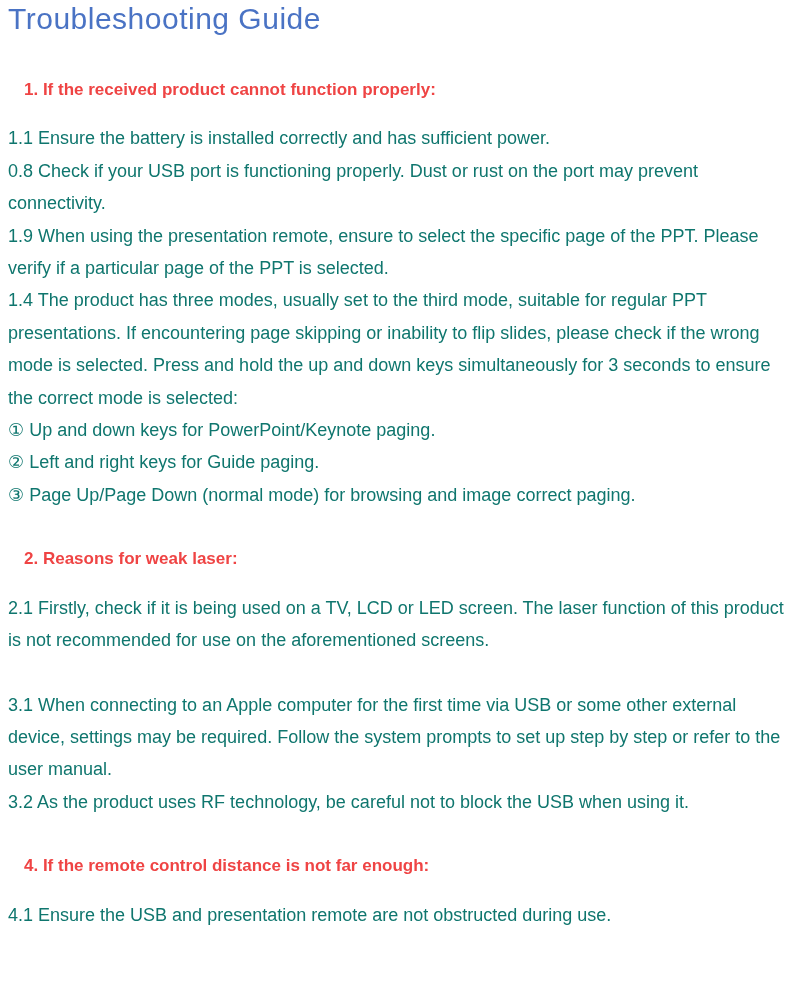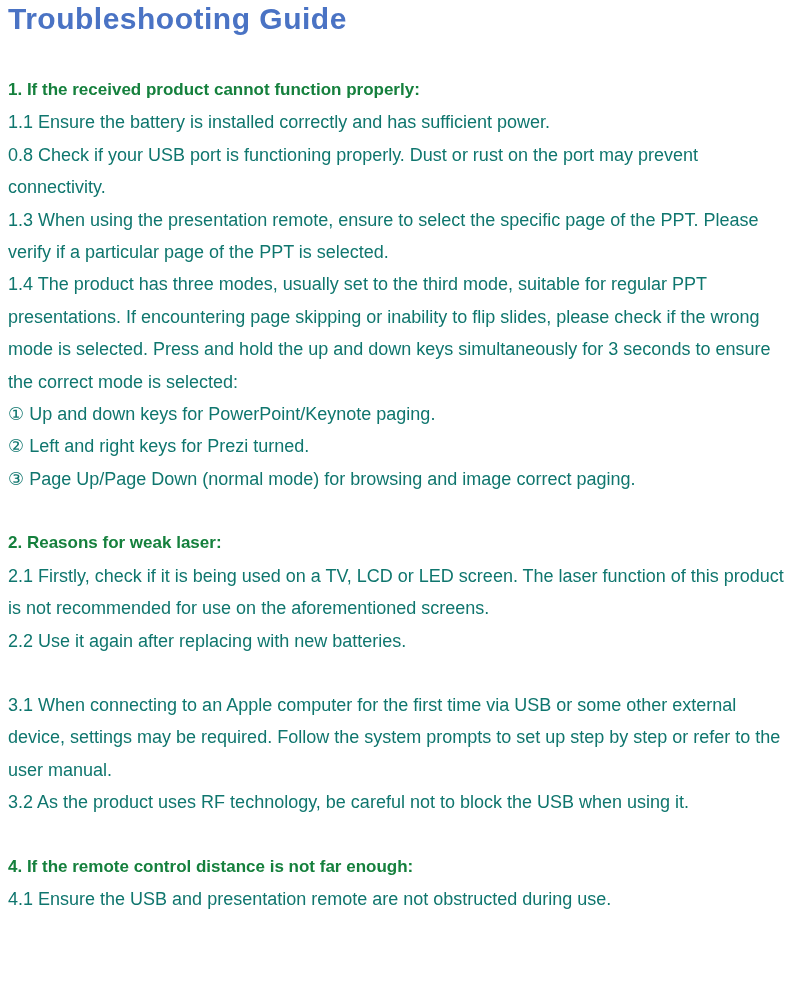--- a/index.html
+++ b/index.html
@@ -13,68 +13,67 @@
     overflow: hidden;
     font-family: "Liberation Sans", "DejaVu Sans", sans-serif;
     color: #3b3b3b;
     box-sizing: border-box;
   }
   .doc {
     padding: 2px 10px 0 8px;
   }
   .doc-title {
     font-size: 30px;
-    font-weight: bold;
+    font-weight: normal;
     color: #4a73c4;
     letter-spacing: 0.5px;
     margin: 0 0 38px 0;
     line-height: 34px;
   }
   .section {
     margin: 0;
   }
   .section + .section {
     margin-top: 32px;
   }
   .section-heading {
     font-size: 17px;
     font-weight: bold;
-    color: #15803d;
-    margin: 0;
+    color: #ef4444;
+    margin: 16px;
     line-height: 32.4px;
   }
   .section p {
     font-size: 18px;
     margin: 0;
     line-height: 32.4px;
     color: #0f766e;
   }
 </style>
 </head>
 <body>
 
 <div class="doc">
 
   <h1 class="doc-title">Troubleshooting Guide</h1>
 
   <div class="section">
     <div class="section-heading">1. If the received product cannot function properly:</div>
     <p>1.1 Ensure the battery is installed correctly and has sufficient power.</p>
     <p>0.8 Check if your USB port is functioning properly. Dust or rust on the port may prevent connectivity.</p>
-    <p>1.3 When using the presentation remote, ensure to select the specific page of the PPT. Please verify if a particular page of the PPT is selected.</p>
+    <p>1.9 When using the presentation remote, ensure to select the specific page of the PPT. Please verify if a particular page of the PPT is selected.</p>
     <p>1.4 The product has three modes, usually set to the third mode, suitable for regular PPT presentations. If encountering page skipping or inability to flip slides, please check if the wrong mode is selected. Press and hold the up and down keys simultaneously for 3 seconds to ensure the correct mode is selected:</p>
     <p>① Up and down keys for PowerPoint/Keynote paging.</p>
-    <p>② Left and right keys for Prezi turned.</p>
+    <p>② Left and right keys for Guide paging.</p>
     <p>③ Page Up/Page Down (normal mode) for browsing and image correct paging.</p>
   </div>
 
   <div class="section">
     <div class="section-heading">2. Reasons for weak laser:</div>
     <p>2.1 Firstly, check if it is being used on a TV, LCD or LED screen. The laser function of this product is not recommended for use on the aforementioned screens.</p>
-    <p>2.2 Use it again after replacing with new batteries.</p>
   </div>
 
   <div class="section">
     <p>3.1 When connecting to an Apple computer for the first time via USB or some other external device, settings may be required. Follow the system prompts to set up step by step or refer to the user manual.</p>
     <p>3.2 As the product uses RF technology, be careful not to block the USB when using it.</p>
   </div>
 
   <div class="section">
     <div class="section-heading">4. If the remote control distance is not far enough:</div>
     <p>4.1 Ensure the USB and presentation remote are not obstructed during use.</p>

